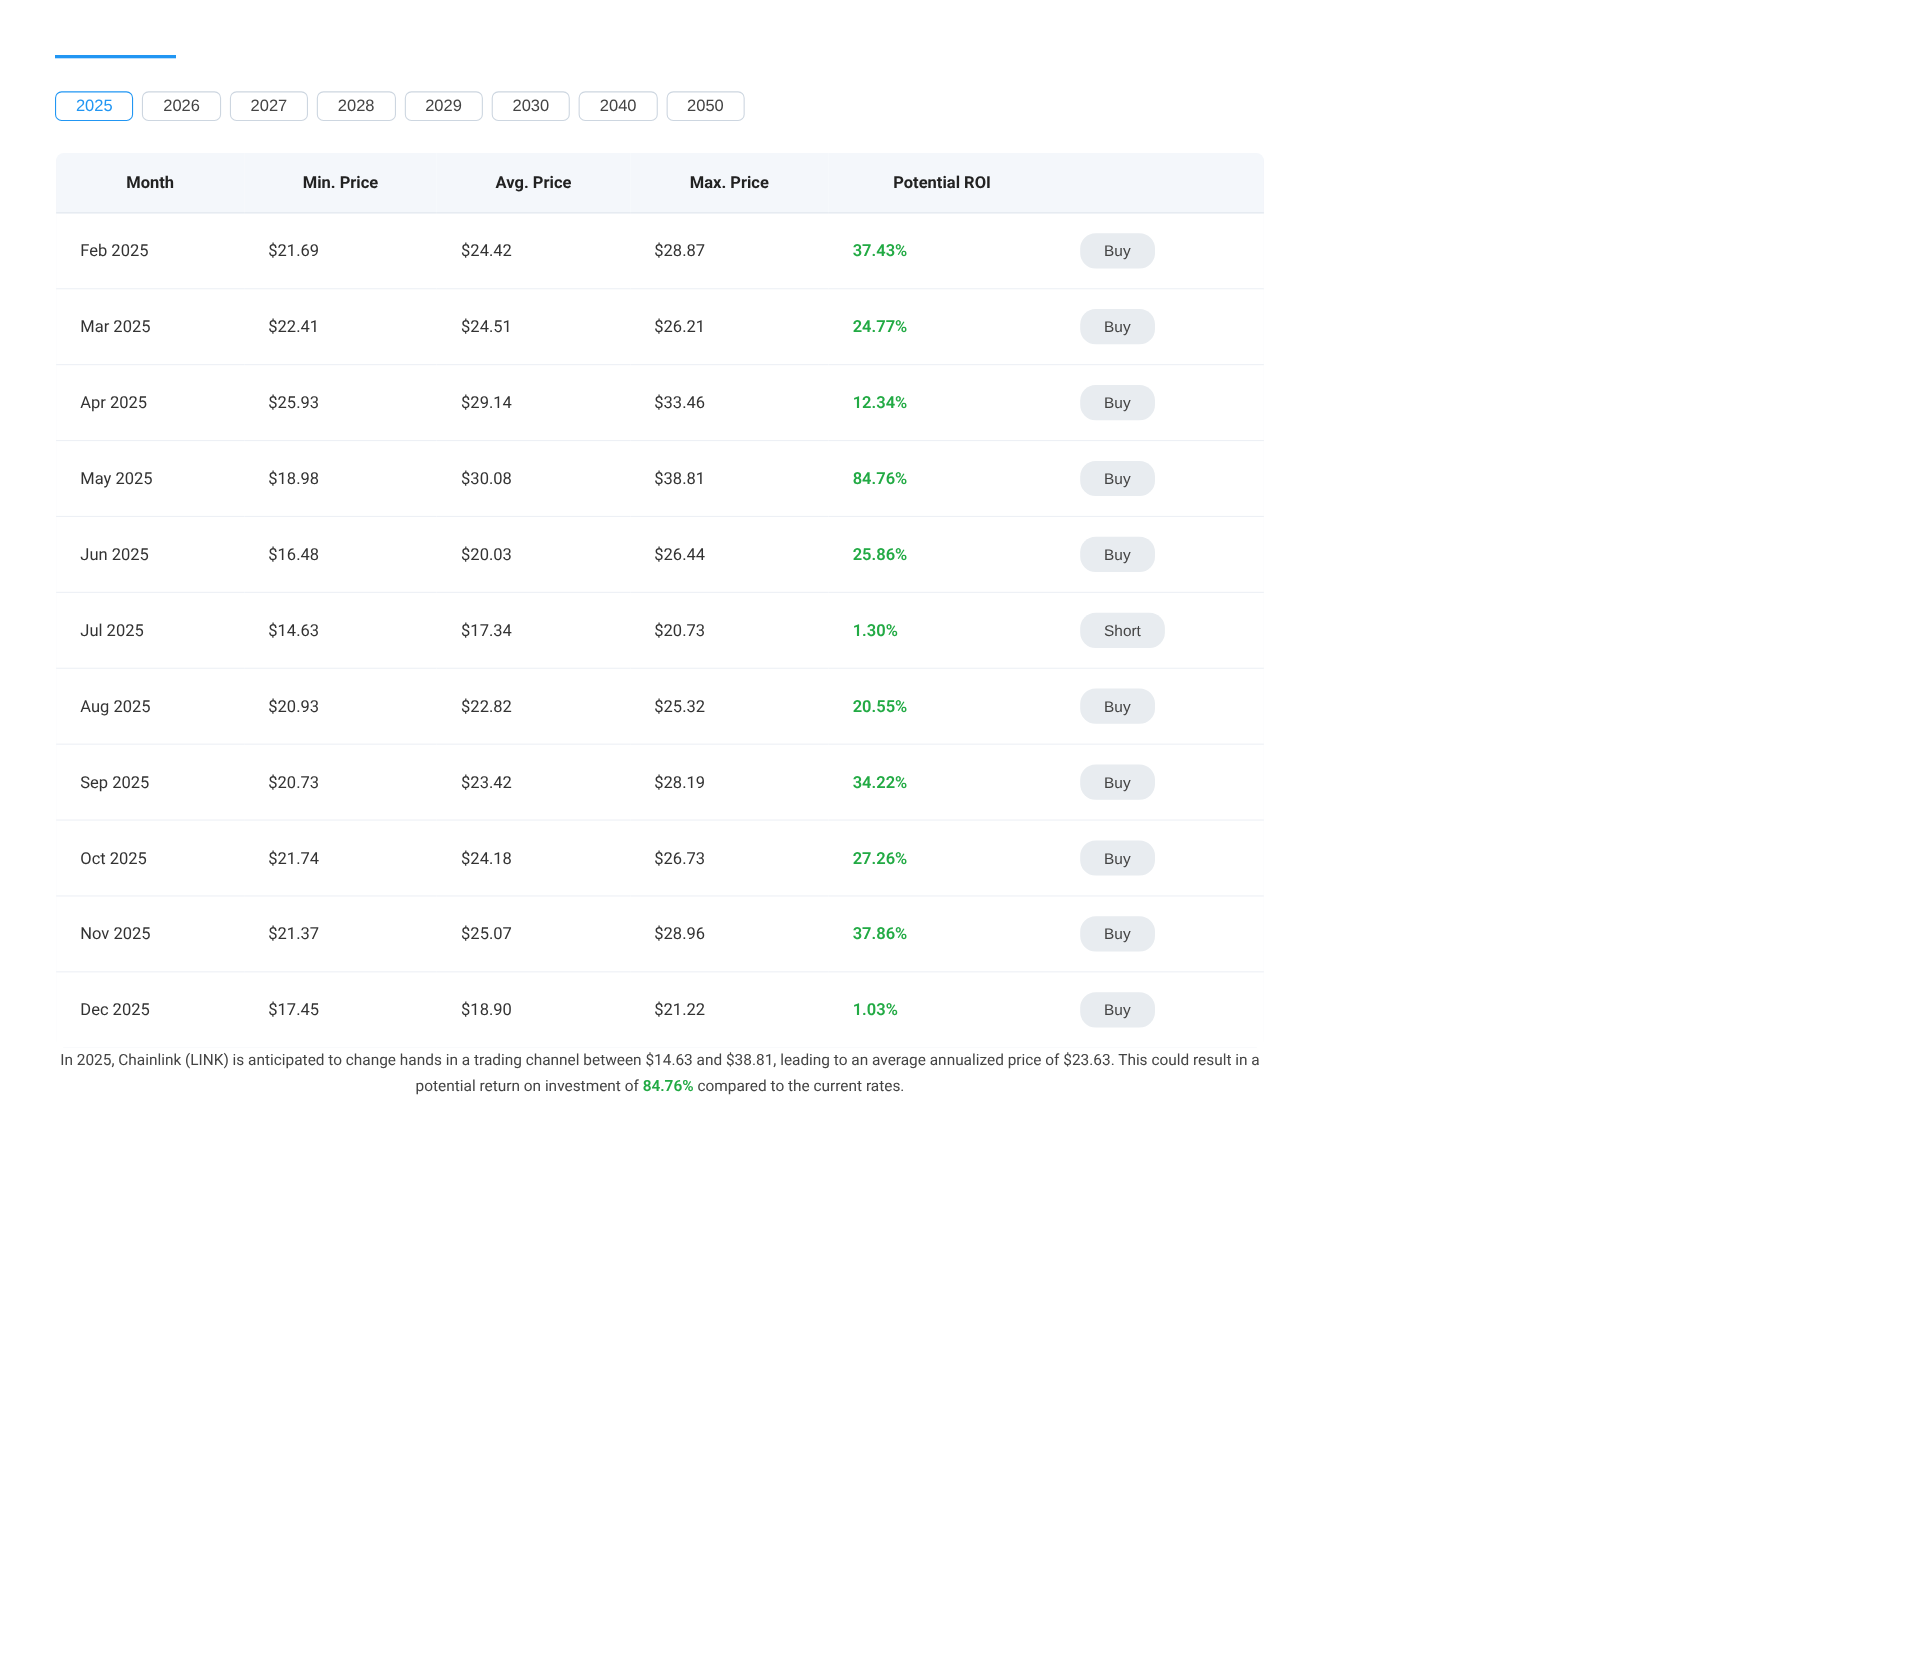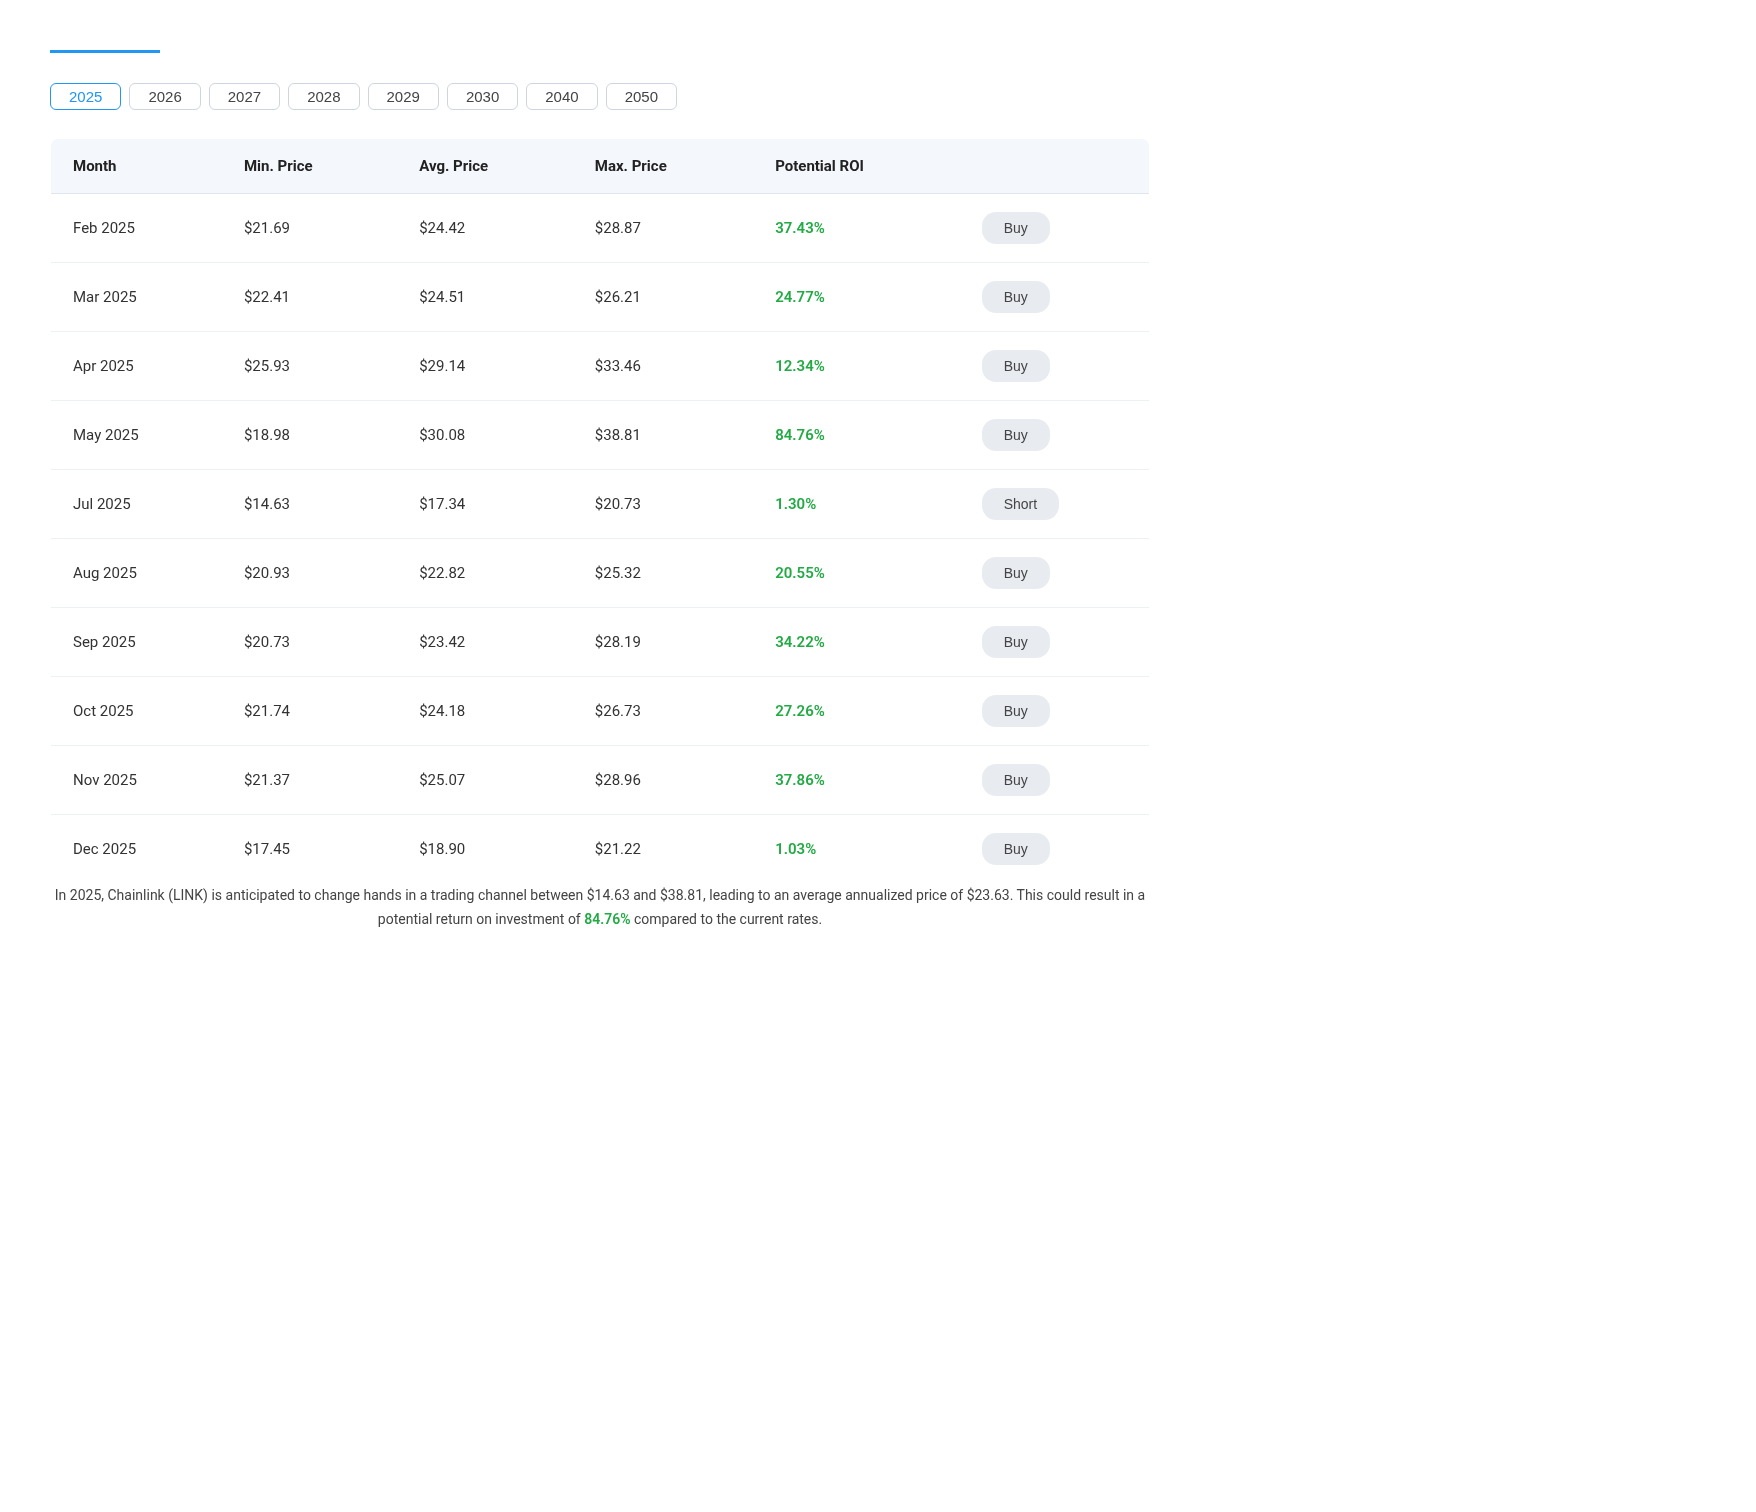--- a/index.html
+++ b/index.html
@@ -48,21 +48,21 @@
       border-collapse: collapse;
       border: 1px solid #e0e6ed;
       border-radius: 8px;
       overflow: hidden;
     }
     thead tr {
       background: #f4f7fb;
     }
     th {
       padding: 18px 22px;
-      text-align: left;
+      text-align: center;
       font-size: 15px;
       font-weight: 700;
       color: #222;
       border-bottom: 1px solid #e0e6ed;
     }
     td {
       padding: 18px 22px;
       font-size: 15px;
       color: #333;
       border-bottom: 1px solid #edf0f5;
@@ -153,20 +153,28 @@
       </tr>
       <tr>
         <td>May 2025</td>
         <td>$18.98</td>
         <td>$30.08</td>
         <td>$38.81</td>
         <td class="roi-positive">84.76%</td>
         <td><button class="action-btn">Buy</button></td>
       </tr>
       <tr>
+        <td>Jun 2025</td>
+        <td>$16.48</td>
+        <td>$20.03</td>
+        <td>$26.44</td>
+        <td class="roi-positive">25.86%</td>
+        <td><button class="action-btn">Buy</button></td>
+      </tr>
+      <tr>
         <td>Jul 2025</td>
         <td>$14.63</td>
         <td>$17.34</td>
         <td>$20.73</td>
         <td class="roi-positive">1.30%</td>
         <td><button class="action-btn">Short</button></td>
       </tr>
       <tr>
         <td>Aug 2025</td>
         <td>$20.93</td>

